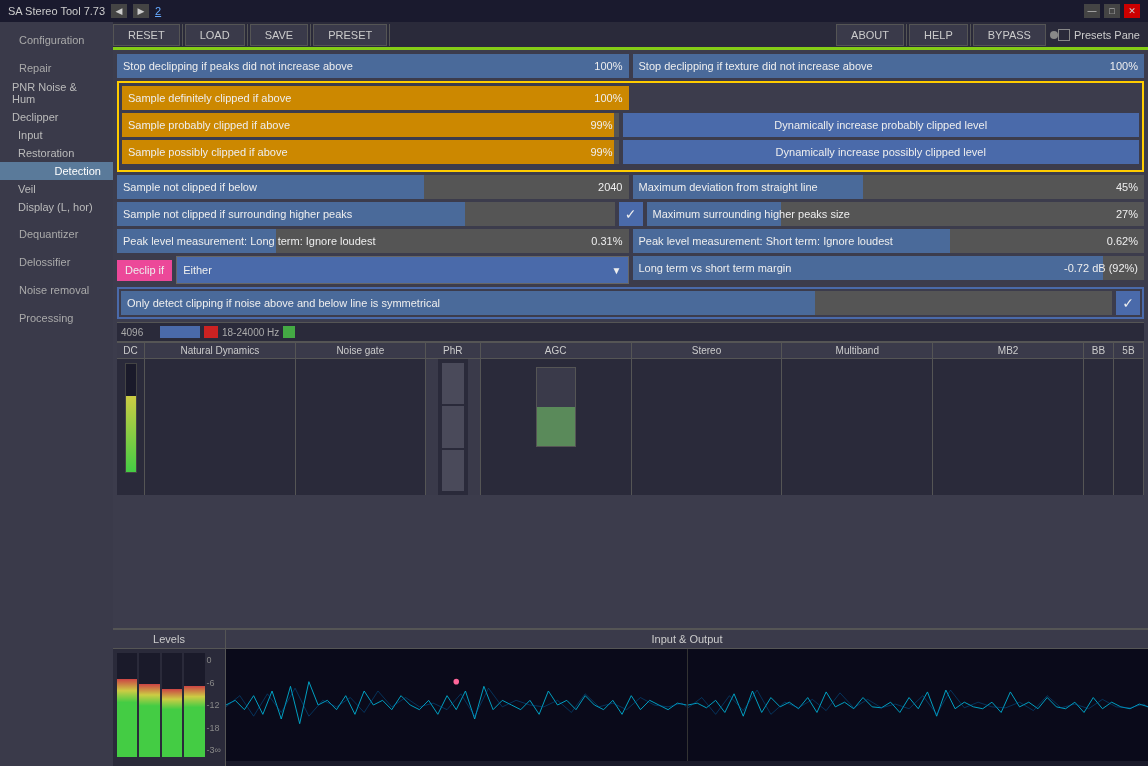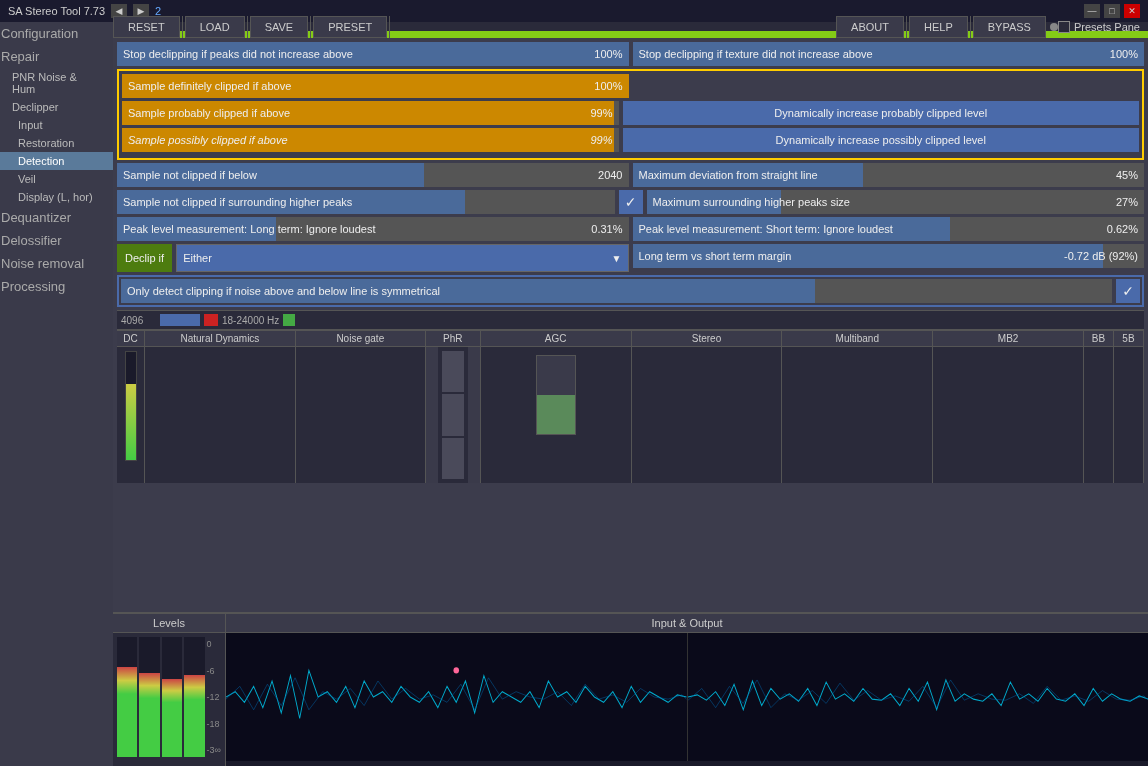--- a/index.html
+++ b/index.html
@@ -8,29 +8,29 @@
     .title-bar { background: #1a1a2e; height: 22px; display: flex; align-items: center; justify-content: space-between; padding: 0 8px; color: #ccc; font-size: 11px; }
     .title-bar-left { display: flex; align-items: center; gap: 6px; }
     .title-bar-right { display: flex; gap: 4px; }
     .title-btn { background: #444; border: none; color: #ccc; width: 16px; height: 14px; font-size: 9px; cursor: pointer; display: flex; align-items: center; justify-content: center; }
     .title-btn.close { background: #c00; }
 
     .main-layout { display: flex; height: calc(766px - 22px); }
 
     
     .sidebar { width: 113px; background: #3a3a4a; display: flex; flex-direction: column; }
-    .sidebar-section { padding: 4px 1px; color: #aaa; font-size: 13px; cursor: pointer; }
+    .sidebar-section { padding: 4px 19px; color: #aaa; font-size: 11px; cursor: pointer; margin-top: 8px; }
     .sidebar-item { padding: 3px 12px; color: #bbb; font-size: 11px; cursor: pointer; }
     .sidebar-item.active { background: #5a7a9a; color: #fff; }
 
     
     .content { flex: 1; display: flex; flex-direction: column; }
 
     
-    .toolbar { background: #2a2a3a; height: 16px; display: flex; align-items: center; border-bottom: 7px solid #84cc16; }
+    .toolbar { background: #2a2a3a; height: 28px; display: flex; align-items: center; border-bottom: 3px solid #84cc16; }
     .toolbar-btn { padding: 3px 14px; background: #3a3a4a; border: 1px solid #555; color: #ccc; font-size: 11px; cursor: pointer; height: 22px; display: flex; align-items: center; }
     .toolbar-sep { width: 1px; background: #555; height: 22px; margin: 0 2px; }
     .toolbar-spacer { flex: 1; }
     .presets-pane { display: flex; align-items: center; gap: 4px; margin-right: 8px; color: #ccc; font-size: 11px; }
     .checkbox { width: 12px; height: 12px; border: 1px solid #888; background: #2a2a3a; display: inline-block; }
     .bypass-dot { width: 8px; height: 8px; border-radius: 50%; background: #888; margin-left: 4px; }
 
     
     .main-panel { background: #3c3c4c; flex: 1; display: flex; flex-direction: column; padding: 4px; }
 
@@ -45,32 +45,32 @@
     .slider-label { position: relative; z-index: 1; padding: 0 6px; color: #eee; font-size: 11px; white-space: nowrap; }
     .slider-value { position: relative; z-index: 1; margin-left: auto; padding: 0 6px; color: #eee; font-size: 11px; }
 
     .btn-blue { background: #4a6aaa; border: none; color: #eee; padding: 4px 10px; font-size: 11px; cursor: pointer; height: 24px; display: flex; align-items: center; justify-content: center; white-space: nowrap; }
 
     .btn-check { background: #4a6aaa; border: none; color: #eee; width: 24px; height: 24px; display: flex; align-items: center; justify-content: center; font-size: 14px; cursor: pointer; }
 
     .yellow-border { border: 2px solid #ffcc00; padding: 3px; margin-bottom: 3px; }
 
     .dropdown-row { display: flex; align-items: center; gap: 4px; }
-    .dropdown-label { background: #4d7c0f; padding: 3px 8px; height: 28px; display: flex; align-items: center; color: #eee; font-size: 11px; white-space: nowrap; }
+    .dropdown-label { background: #ec4899; padding: 3px 8px; height: 21px; display: flex; align-items: center; color: #eee; font-size: 11px; white-space: nowrap; }
     .dropdown { background: #4a6aaa; border: 1px solid #666; color: #eee; font-size: 11px; height: 28px; padding: 0 6px; flex: 1; cursor: pointer; display: flex; align-items: center; justify-content: space-between; }
     .dropdown-arrow { font-size: 10px; }
 
     
     .viz-section { height: 153px; display: flex; background: #2a2a3a; border-top: 1px solid #555; }
     .viz-panel { flex: 1; border-right: 1px solid #555; display: flex; flex-direction: column; }
     .viz-panel-header { background: #3a3a4a; padding: 2px 4px; text-align: center; font-size: 10px; color: #ccc; border-bottom: 1px solid #555; }
     .viz-panel-body { flex: 1; background: #2a2a3a; }
 
     
-    .bottom-section { height: 154px; display: flex; background: #1a1a2a; border-top: 2px solid #555; }
+    .bottom-section { height: 138px; display: flex; background: #1a1a2a; border-top: 2px solid #555; }
     .levels-panel { width: 113px; background: #2a2a3a; border-right: 1px solid #555; }
     .levels-title { background: #3a3a4a; text-align: center; padding: 3px; font-size: 11px; color: #ccc; border-bottom: 1px solid #555; }
     .levels-content { display: flex; gap: 2px; padding: 4px; height: calc(100% - 24px); align-items: flex-end; }
     .level-bar { flex: 1; background: #1a1a2a; height: 100%; display: flex; flex-direction: column; justify-content: flex-end; }
     .level-bar-fill { width: 100%; background: linear-gradient(to top, #44cc44 70%, #cccc44 85%, #cc4444 100%); }
 
     .io-panel { flex: 1; background: #1a1a2a; }
     .io-title { background: #3a3a4a; text-align: center; padding: 3px; font-size: 11px; color: #ccc; border-bottom: 1px solid #555; }
     .io-content { display: flex; height: calc(100% - 24px); }
     .waveform { flex: 1; background: #0a0a1a; border-right: 1px solid #333; overflow: hidden; position: relative; }
@@ -103,21 +103,21 @@
 
 <div class="main-layout">
 
   <div class="sidebar">
     <div class="sidebar-section">Configuration</div>
     <div class="sidebar-section">Repair</div>
     <div class="sidebar-item">PNR Noise &amp; Hum</div>
     <div class="sidebar-item">Declipper</div>
     <div class="sidebar-item" style="padding-left:18px;">Input</div>
     <div class="sidebar-item" style="padding-left:18px;">Restoration</div>
-    <div class="sidebar-item active" style="padding-left:18px;">Detection</div>
+    <div class="sidebar-item active" style="padding-left:18px;text-align:right;">Detection</div>
     <div class="sidebar-item" style="padding-left:18px;">Veil</div>
     <div class="sidebar-item" style="padding-left:18px;">Display (L, hor)</div>
     <div class="sidebar-section">Dequantizer</div>
     <div class="sidebar-section">Delossifier</div>
     <div class="sidebar-section">Noise removal</div>
     <div class="sidebar-section">Processing</div>
   </div>
 
   <div class="content">
 
@@ -173,21 +173,21 @@
         <div class="row">
           <div class="slider-row" style="flex:1;">
             <div class="slider-fill slider-fill-orange" style="width:99%;"></div>
             <span class="slider-label">Sample probably clipped if above</span>
             <span class="slider-value">99%</span>
           </div>
           <button class="btn-blue" style="flex:1;">Dynamically increase probably clipped level</button>
         </div>
 
         <div class="row">
-          <div class="slider-row" style="flex:1;font-style:italic;">
+          <div class="slider-row" style="flex:1;">
             <div class="slider-fill slider-fill-orange" style="width:99%;"></div>
             <span class="slider-label">Sample possibly clipped if above</span>
             <span class="slider-value">99%</span>
           </div>
           <button class="btn-blue" style="flex:1;">Dynamically increase possibly clipped level</button>
         </div>
       </div>
 
       <div class="row">
         <div class="slider-row" style="flex:1;">

